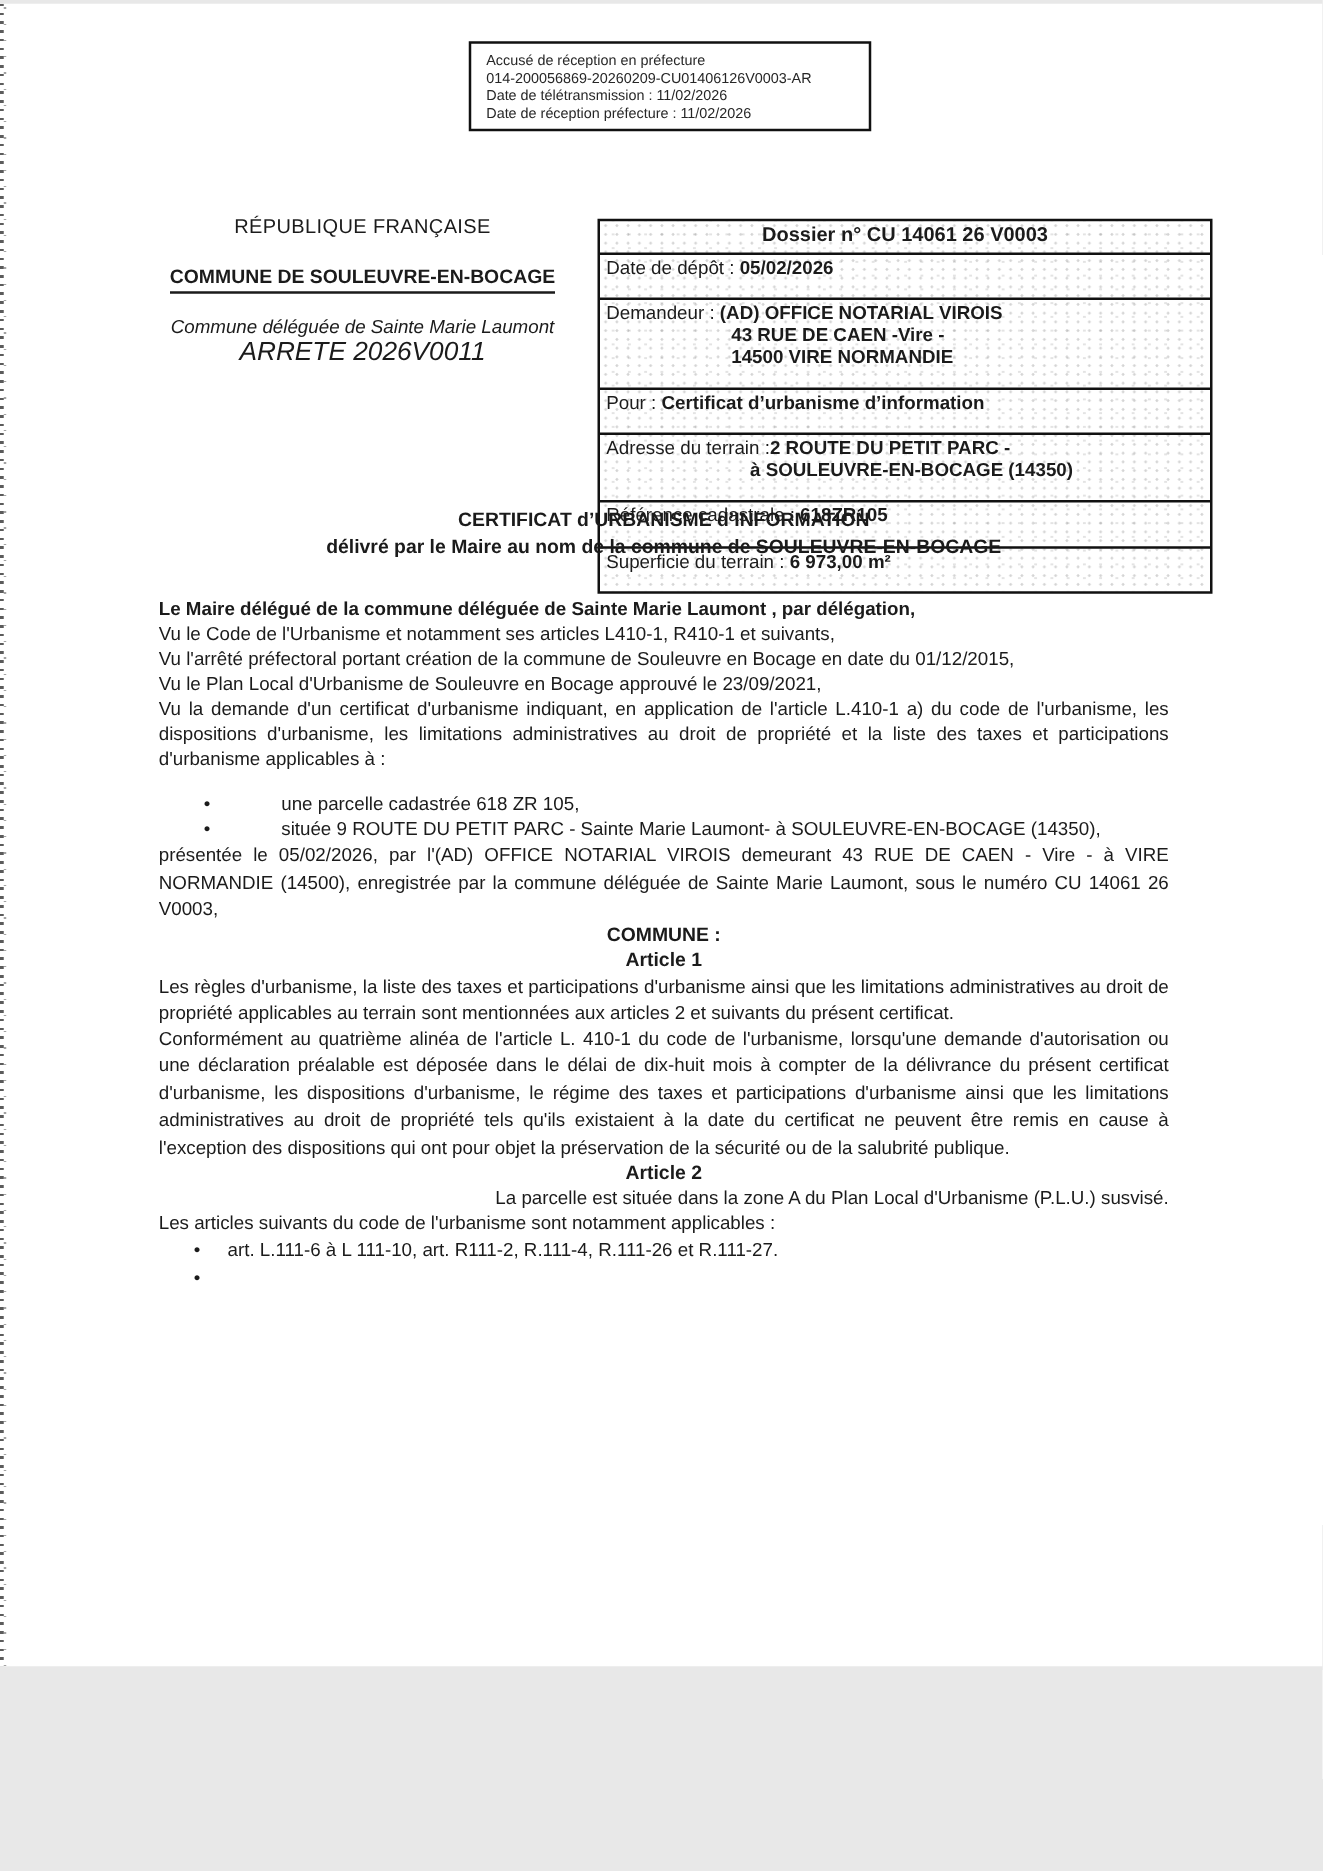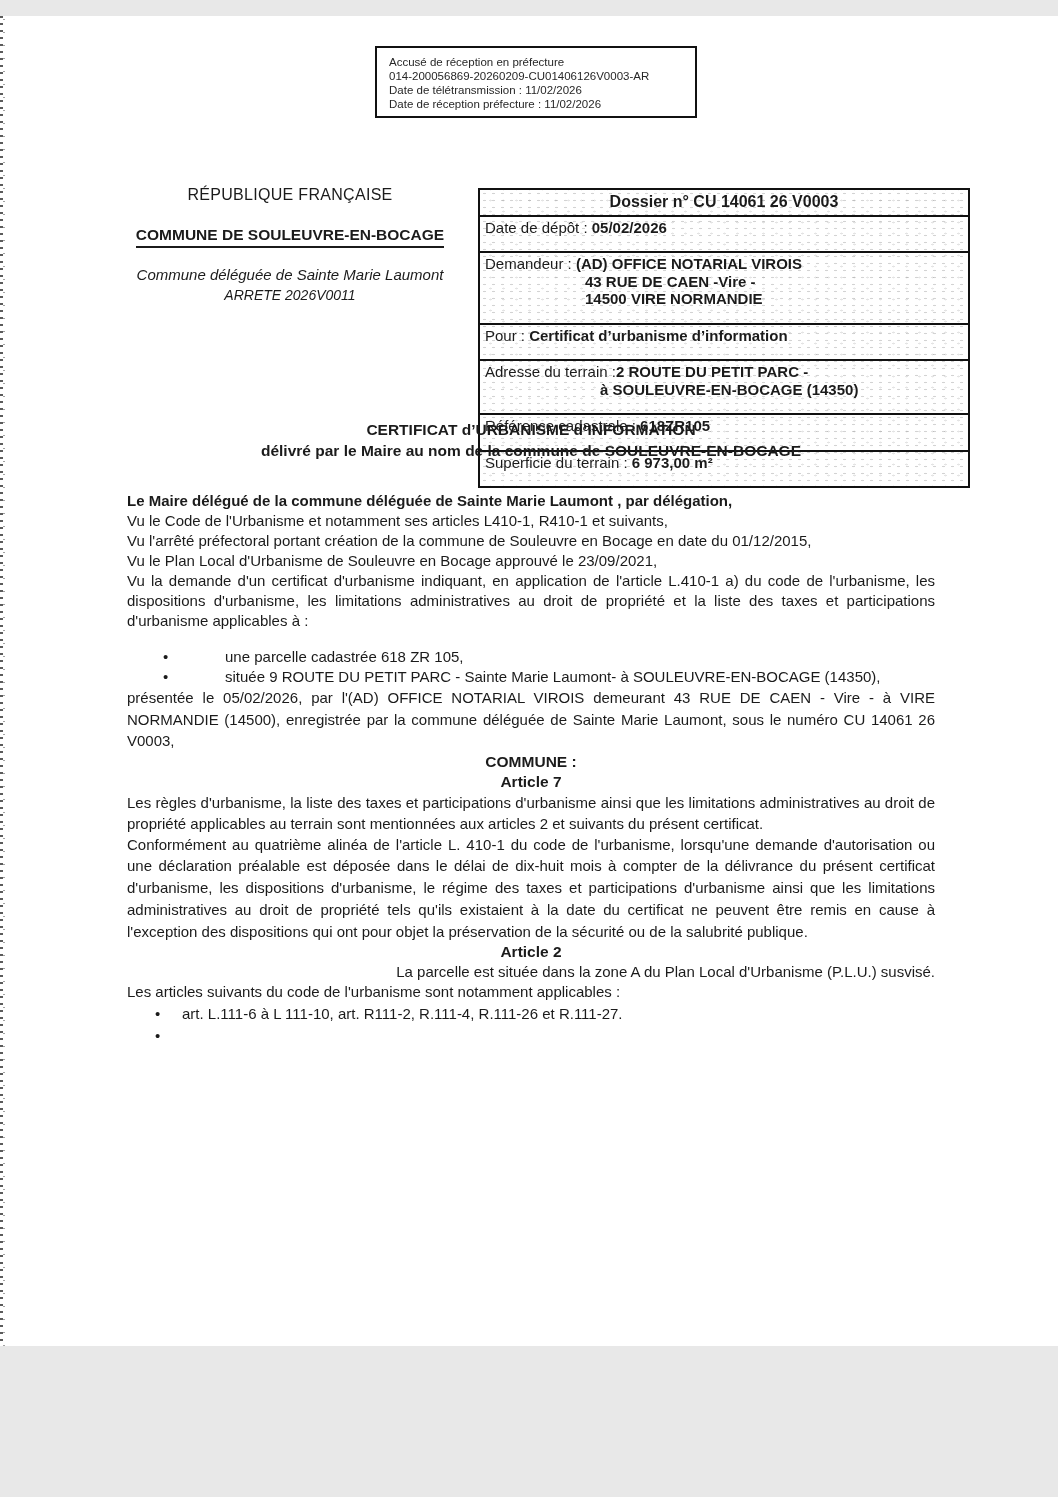--- a/index.html
+++ b/index.html
@@ -1,19 +1,19 @@
 <!DOCTYPE html>
 <html><head>
 <meta charset="utf-8">
 <style>
   html,body { margin:0; padding:0; background:#e8e8e8; }
   .page {
     position:relative;
     width:1058px; height:1330px;
-    margin:16px auto;
+    margin:3px auto;
     background:#ffffff;
     font-family:"Liberation Sans", sans-serif;
     color:#1b1b1b;
     overflow:hidden;
   }
   
   .scan-edge {
     position:absolute; left:0; top:0; width:6px; height:100%;
     background-image:
       repeating-linear-gradient(180deg, rgba(0,0,0,.8) 0 2px, transparent 2px 7px),
@@ -36,21 +36,21 @@
     border:2px solid #111; border-bottom-width:3px;
     display:flex; flex-direction:column; justify-content:center;
     text-align:center; font-size:15.5px; line-height:22px;
   }
   
   .left-col { position:absolute; left:100px; top:170px; width:380px; text-align:center; }
   .republique { font-weight:normal; font-size:16px; letter-spacing:.3px; }
   .commune { margin-top:22px; font-weight:bold; font-size:15.5px; }
   .commune span { border-bottom:2px solid #1b1b1b; padding-bottom:3px; }
   .delegated { margin-top:21px; font-style:italic; font-size:15px; line-height:20px; }
-  .arrete { font-style:italic; font-size:14px; line-height:20px;text-align:center; }
+  .arrete { font-style:italic; font-size:21px; line-height:20px;text-align:center; }
   
   .dossier-table {
     position:absolute; left:478px; top:172px; width:488px;
     border:2px solid #111;
     font-size:15px;
     background-image:
       radial-gradient(rgba(110,110,110,.30) 1px, transparent 1.3px),
       radial-gradient(rgba(140,140,140,.24) 1px, transparent 1.3px);
     background-size:9px 7px, 13px 11px;
     background-position:0 0, 4px 5px;
@@ -141,21 +141,21 @@
     <p class="p-vu1">Vu le Code de l'Urbanisme et notamment ses articles L410-1, R410-1 et suivants,</p>
     <p>Vu l'arrêté préfectoral portant création de la commune de Souleuvre en Bocage en date du 01/12/2015,</p>
     <p class="p-vu2">Vu le Plan Local d'Urbanisme de Souleuvre en Bocage approuvé le 23/09/2021,</p>
     <p class="p-vu3">Vu la demande d'un certificat d'urbanisme indiquant, en application de l'article L.410-1 a) du code de l'urbanisme, les dispositions d'urbanisme, les limitations administratives au droit de propriété et la liste des taxes et participations d'urbanisme applicables à :</p>
     <div class="bullets1">
       <div class="bullet-item"><span class="bullet-marker">•</span><span>une parcelle cadastrée 618 ZR 105,</span></div>
       <div class="bullet-item"><span class="bullet-marker">•</span><span>située 9 ROUTE DU PETIT PARC -  Sainte Marie Laumont- à SOULEUVRE-EN-BOCAGE (14350),</span></div>
     </div>
     <p class="p-presentee">présentée le 05/02/2026, par l'(AD) OFFICE NOTARIAL VIROIS  demeurant 43 RUE DE CAEN - Vire  -  à VIRE NORMANDIE (14500), enregistrée par la commune déléguée de Sainte Marie Laumont, sous le numéro CU 14061 26 V0003,</p>
     <p class="h-certifie">COMMUNE :</p>
-    <p class="h-article1">Article 7</p>
+    <p class="h-article1">Article 1</p>
     <p class="p-a1p1">Les règles d'urbanisme, la liste des taxes et participations d'urbanisme ainsi que les limitations administratives au droit de propriété applicables au terrain sont mentionnées aux articles 2 et suivants du présent certificat.</p>
     <p class="p-a1p2">Conformément au quatrième alinéa de l'article L. 410-1 du code de l'urbanisme, lorsqu'une demande d'autorisation ou une déclaration préalable est déposée dans le délai de dix-huit mois à compter de la délivrance du présent certificat d'urbanisme, les dispositions d'urbanisme, le régime des taxes et participations d'urbanisme ainsi que les limitations administratives au droit de propriété tels qu'ils existaient à la date du certificat ne peuvent être remis en cause à l'exception des dispositions qui ont pour objet la préservation de la sécurité ou de la salubrité publique.</p>
     <p class="h-article2">Article 2</p>
     <p class="p-a2p1">La parcelle est située dans la zone A du Plan Local d'Urbanisme (P.L.U.) susvisé.</p>
     <p class="p-a2p2">Les articles suivants du code de l'urbanisme sont notamment applicables :</p>
     <div class="bullets2">
       <div class="bullet-item2"><span class="bullet-marker2">•</span><span>art. L.111-6 à L 111-10, art. R111-2, R.111-4, R.111-26 et R.111-27.</span></div>
       <div class="bullet-item2"><span class="bullet-marker2">•</span><span></span></div>
     </div>
   </div>

